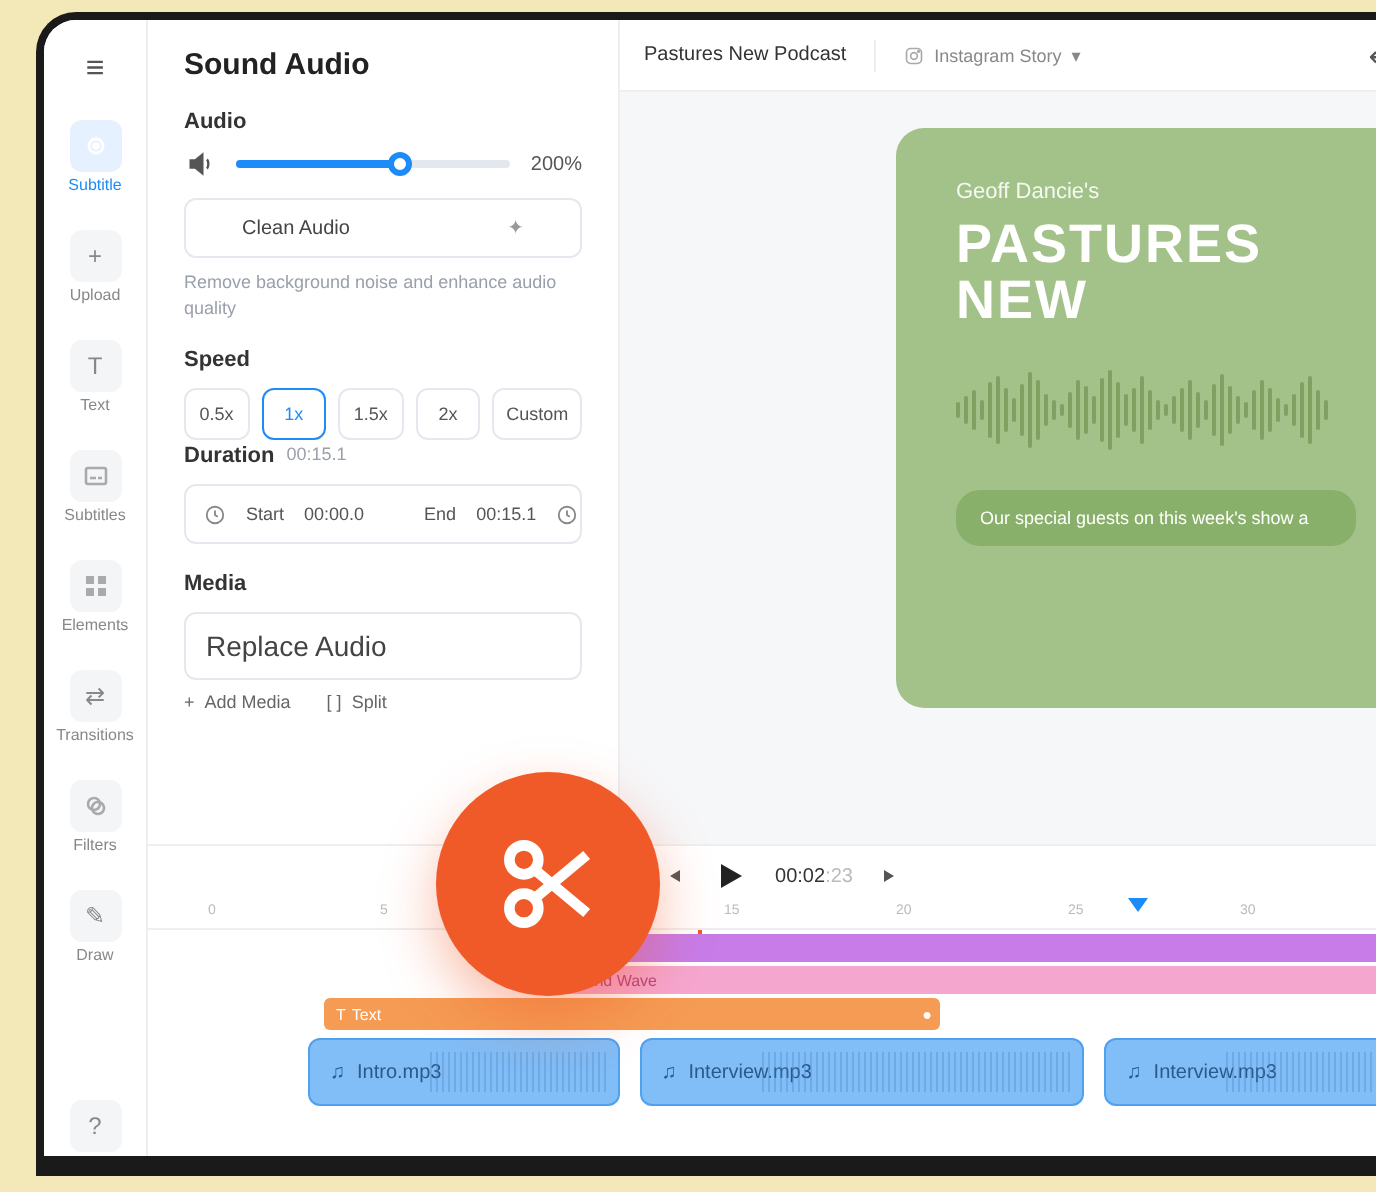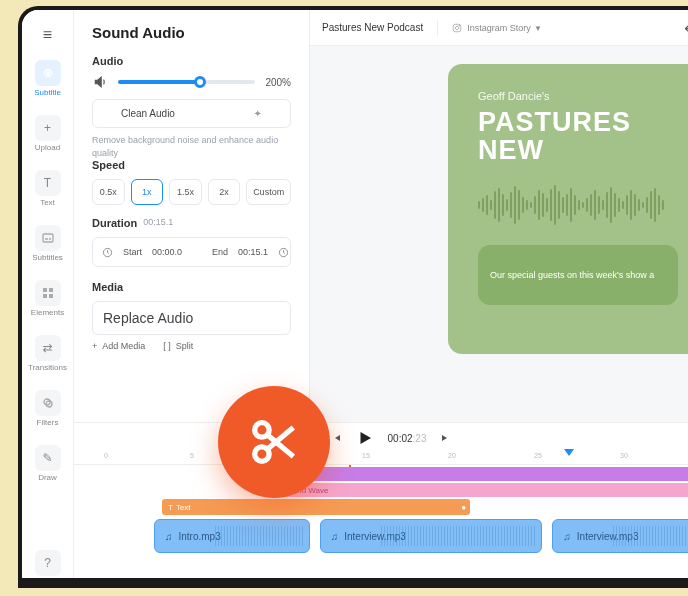--- a/index.html
+++ b/index.html
@@ -17,22 +17,22 @@
 .panel { width: 236px; padding: 14px 18px; background: #fff; border-right: 1px solid #eee; overflow: hidden; }
 .panel h1 { font-size: 15px; font-weight: 700; color: #222; margin-bottom: 14px; }
 .section-label { font-size: 11px; font-weight: 600; color: #333; margin-bottom: 8px; }
 .vol-row { display: flex; align-items: center; gap: 10px; margin-bottom: 10px; }
 .vol-icon { color: #555; }
 .slider { flex: 1; height: 4px; background: #e3e7ee; border-radius: 2px; position: relative; }
 .slider-fill { position: absolute; left: 0; top: 0; height: 100%; background: #1d8bf8; border-radius: 2px; width: 60%; }
 .slider-thumb { position: absolute; top: 50%; left: 60%; transform: translate(-50%, -50%); width: 12px; height: 12px; background: #fff; border: 3px solid #1d8bf8; border-radius: 50%; }
 .vol-val { font-size: 10px; color: #555; }
 .card { border: 1px solid #e5e8ee; border-radius: 6px; padding: 8px 28px; font-size: 10px; color: #444; display: flex; align-items: center; justify-content: space-between; margin-bottom: 6px; }
-.hint { font-size: 9px; color: #9aa0ab; line-height: 1.4; }
-.speed-row { display: flex; gap: 6px; margin-bottom: 12px; }
+.hint { font-size: 9px; color: #9aa0ab; margin-bottom: 14px; line-height: 1.4; }
+.speed-row { display: flex; gap: 6px; margin-bottom: 2px; }
 .chip { border: 1px solid #e5e8ee; border-radius: 6px; padding: 7px 0; font-size: 9px; color: #555; text-align: center; flex: 1; cursor: pointer; }
 .chip.active { border-color: #1d8bf8; color: #1d8bf8; }
 .chip.wide { flex: 1.4; }
 .dur-header { display: flex; align-items: flex-start; gap: 6px; margin-bottom: 8px; }
 .dur-val { font-size: 9px; color: #9aa0ab; }
 .dur-row { display: flex; align-items: center; gap: 10px; border: 1px solid #e5e8ee; border-radius: 6px; padding: 7px 9px; font-size: 9px; color: #555; margin-bottom: 14px; }
 .dur-row .sep { width: 1px; height: 14px; background: #e5e8ee; }
 .dur-row .grow { flex: 1; }
 .media-card { border: 1px solid #e5e8ee; border-radius: 6px; padding: 8px 10px; font-size: 14px; color: #444; margin-bottom: 6px; }
 .media-btns { display: flex; gap: 18px; font-size: 9px; color: #666; }
@@ -42,21 +42,21 @@
 .topbar .title { font-size: 10px; color: #333; font-weight: 500; }
 .topbar .divider { width: 1px; height: 16px; background: #eee; }
 .topbar .sub { font-size: 9px; color: #888; display: flex; align-items: center; gap: 5px; }
 .topbar .back { margin-left: auto; font-size: 14px; color: #555; cursor: pointer; }
 .canvas { flex: 1; background: #f6f7f9; padding: 20px 0 0 30px; position: relative; }
 .pod-card { background: #a3c289; border-radius: 14px 0 0 14px; padding: 26px 30px 20px; height: 290px; width: 260px; position: absolute; right: 0; top: 18px; overflow: hidden; }
 .pod-auth { color: #fff; font-size: 11px; opacity: 0.9; margin-bottom: 6px; }
 .pod-title { color: #fff; font-size: 27px; font-weight: 800; letter-spacing: 1px; line-height: 1.05; margin-bottom: 18px; }
 .waveform { display: flex; align-items: center; gap: 2px; height: 44px; margin-bottom: 18px; }
 .waveform span { width: 2px; background: #7fa060; border-radius: 1px; }
-.pod-guest { background: #89b06a; color: #fff; font-size: 9px; padding: 25px 12px; border-radius: 12px; white-space: nowrap; }
+.pod-guest { background: #89b06a; color: #fff; font-size: 9px; padding: 9px 12px; border-radius: 12px; white-space: nowrap; }
 .timeline { background: #fff; border-top: 1px solid #eee; height: 156px; position: relative; }
 .play-row { display: flex; align-items: center; justify-content: center; gap: 14px; padding: 6px 0 2px; }
 .play-btn { color: #222; cursor: pointer; }
 .tcode { font-size: 10px; color: #333; }
 .tcode .faded { color: #bbb; }
 .ruler { height: 16px; position: relative; border-bottom: 1px solid #eee; }
 .ruler .tick { position: absolute; top: 3px; font-size: 7px; color: #bbb; }
 .playhead { position: absolute; top: 0; left: 490px; width: 0; height: 0; border-left: 5px solid transparent; border-right: 5px solid transparent; border-top: 7px solid #1d8bf8; }
 .tracks { position: relative; padding: 2px 0; }
 .track { position: absolute; height: 14px; border-radius: 3px; display: flex; align-items: center; padding: 0 6px; font-size: 8px; gap: 3px; }

